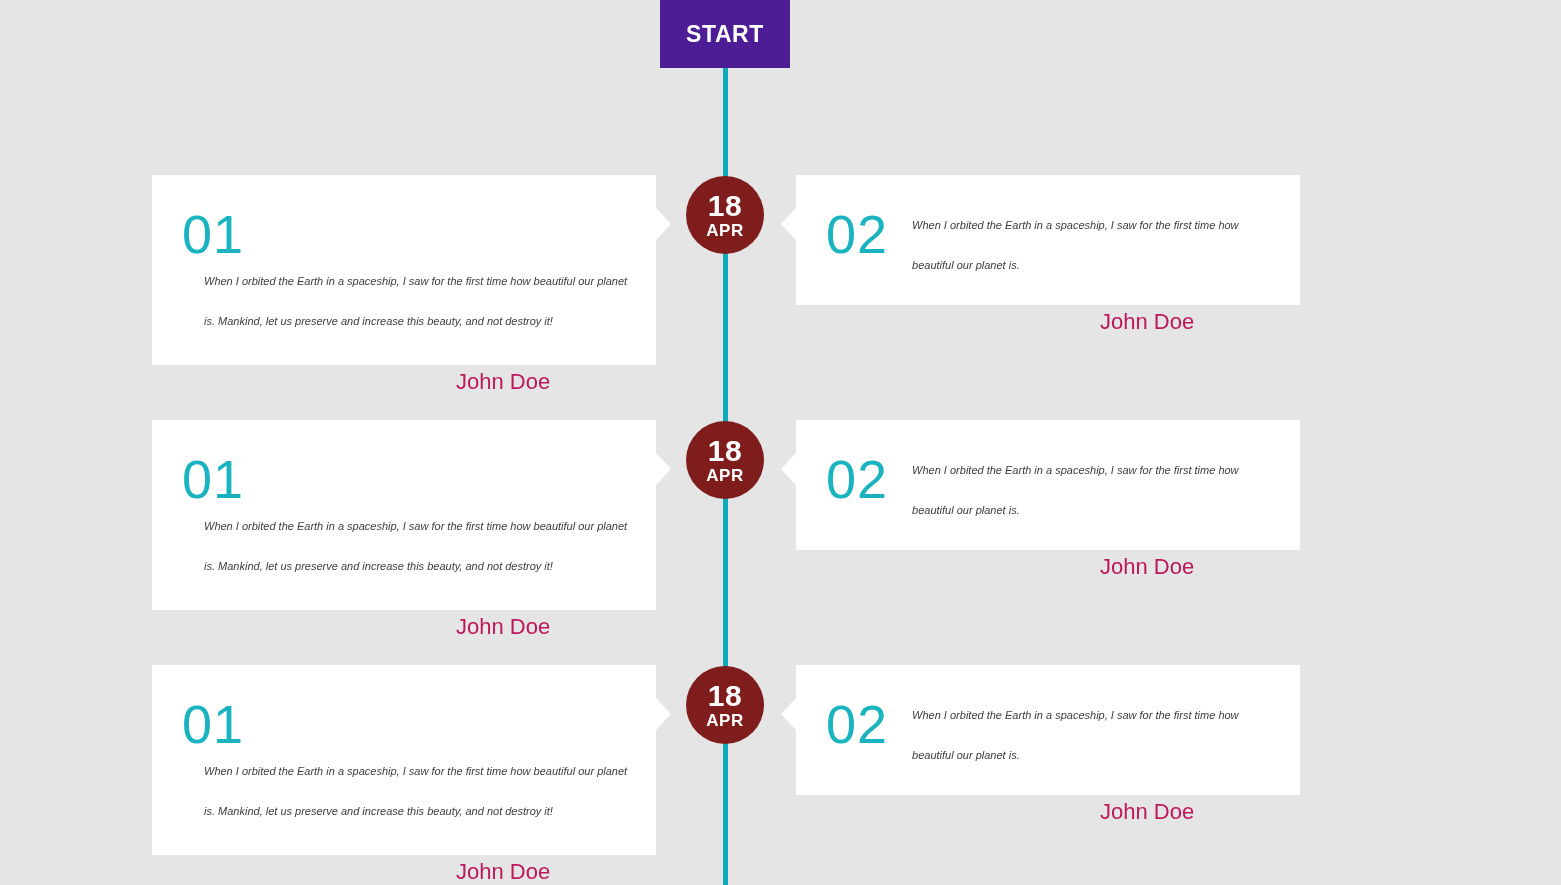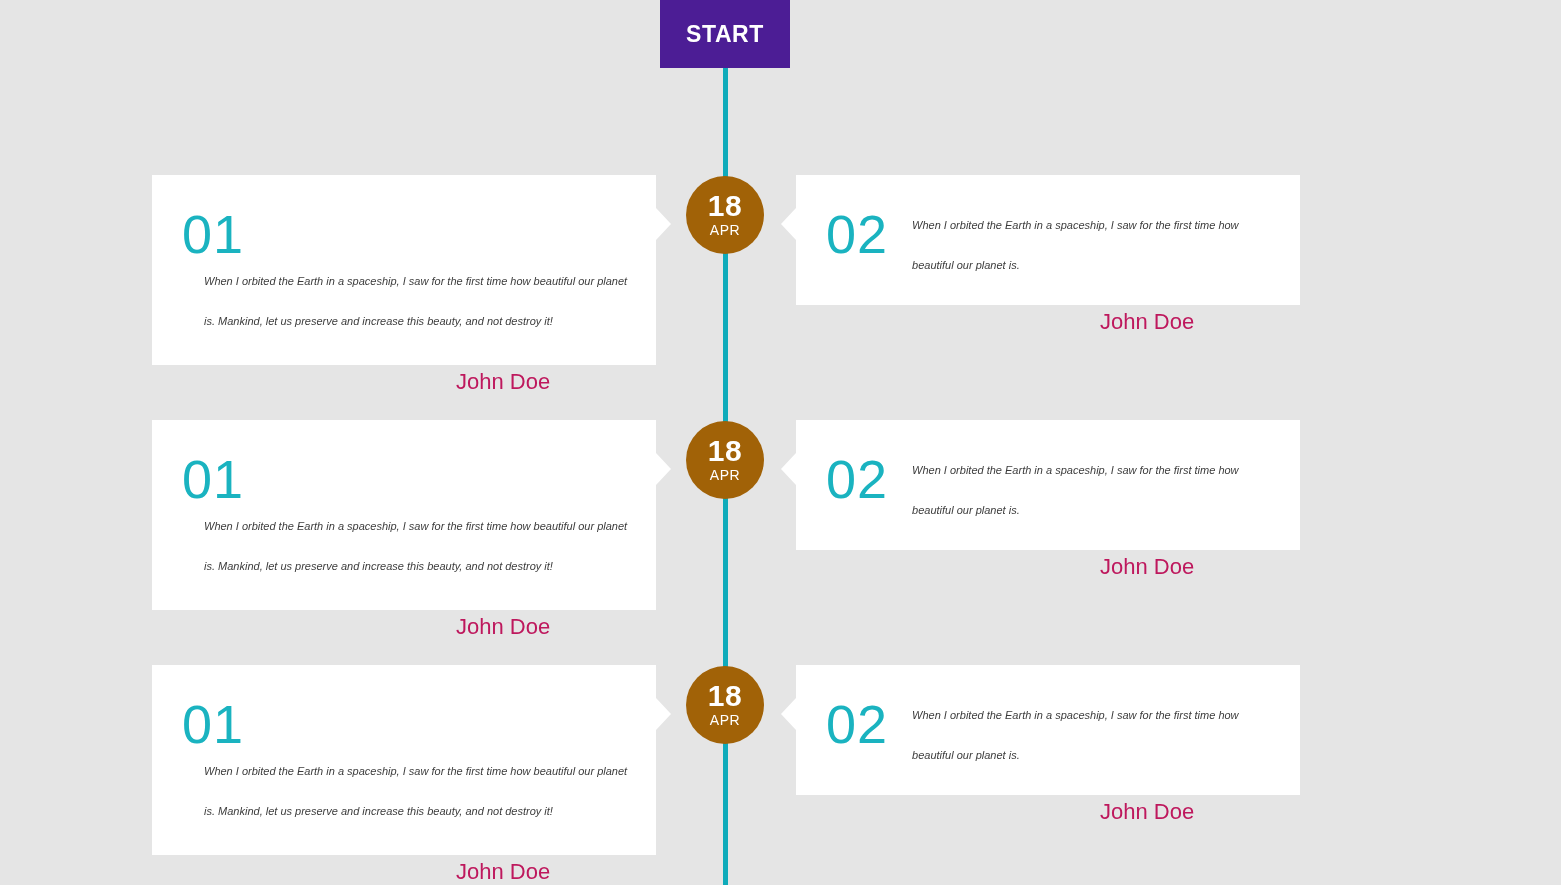--- a/index.html
+++ b/index.html
@@ -51,38 +51,38 @@
     font-family: "Liberation Sans", sans-serif;
   }
 
   
   .date-circle {
     position: absolute;
     left: 686px;
     width: 78px;
     height: 78px;
     border-radius: 50%;
-    background: #a16207;
+    background: #7f1d1d;
     display: flex;
     flex-direction: column;
     align-items: center;
     justify-content: center;
     z-index: 6;
   }
   .date-day {
     color: #ffffff;
     font-size: 30px;
     font-weight: bold;
     line-height: 30px;
     letter-spacing: 0.5px;
   }
   .date-month {
     color: #ffffff;
-    font-size: 14px;
-    font-weight: normal;
+    font-size: 17px;
+    font-weight: bold;
     line-height: 19px;
     letter-spacing: 0.5px;
   }
 
   
   .card {
     position: absolute;
     background: #ffffff;
     box-sizing: border-box;
     z-index: 3;

